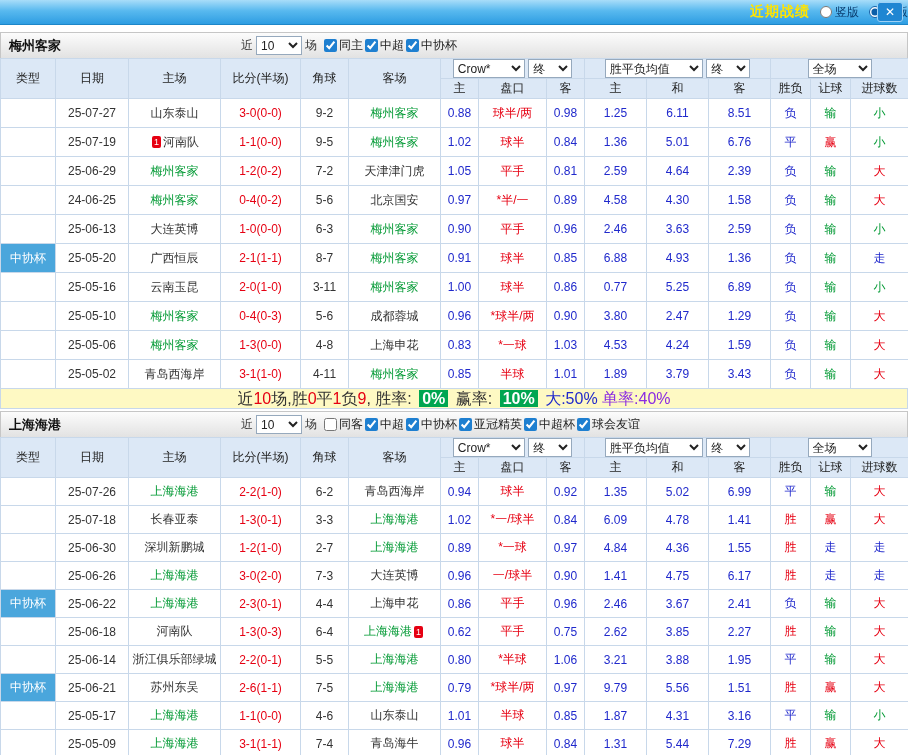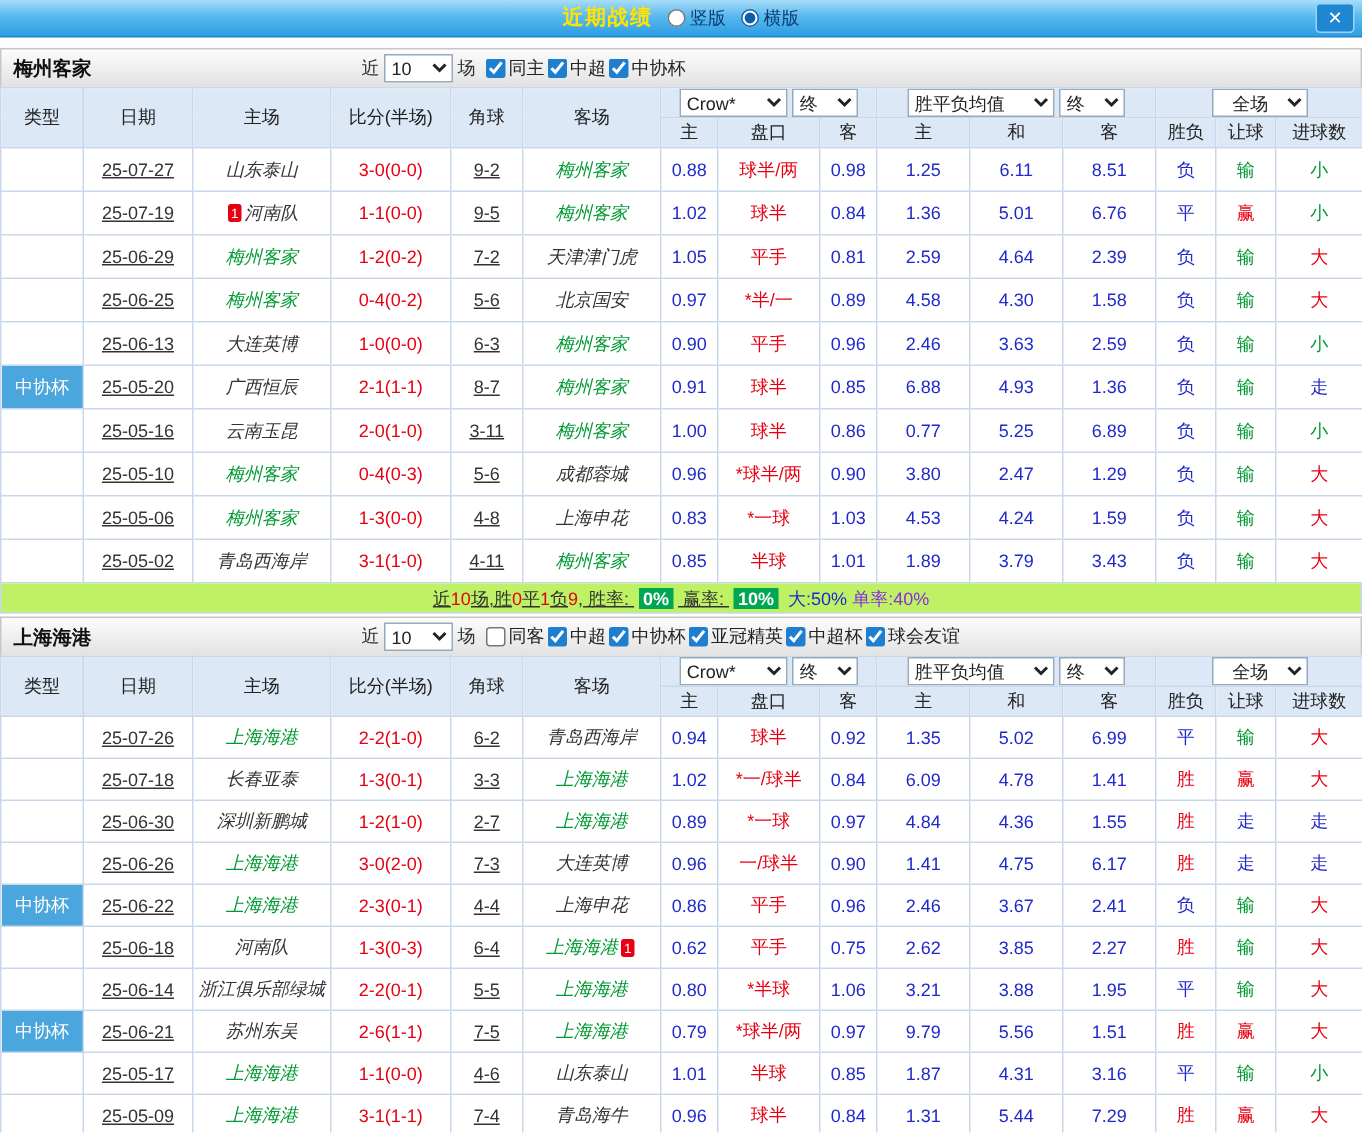--- a/index.html
+++ b/index.html
@@ -7,21 +7,21 @@
   body {
     width:908px; height:755px; overflow:hidden; background:#fff;
     font-family:"Liberation Sans","DejaVu Sans",sans-serif;
     font-size:12px; color:#333;
   }
   
   .titlebar {
     height:25px; position:relative;
     background:linear-gradient(180deg,#a8ddf9 0%,#58b9ef 45%,#2e9de2 100%);
     border-bottom:1px solid #1d86c8;
-    display:flex; align-items:center; justify-content:center;
+    display:flex; align-items:center; justify-content:flex-end;
   }
   .tb-title { color:#ffe400; font-weight:bold; font-size:14px; letter-spacing:1px; }
   .radio-lab { display:inline-flex; align-items:center; gap:3px; margin-left:10px;
     color:#0b3e70; font-size:12px; cursor:pointer; }
   .radio-lab input { width:12px; height:12px; margin:0; accent-color:#0b5ea8; }
   .close-btn {
     position:absolute; right:5px; top:2px; width:26px; height:20px;
     background:#1f86d2; border:1px solid #9ed1f5; border-radius:3px;
     color:#fff; font-size:12px; line-height:18px; text-align:center; cursor:pointer;
   }
@@ -33,50 +33,50 @@
     background:linear-gradient(#fcfcfc,#e2e2e2);
     border:1px solid #c6c6c6; border-bottom:none;
   }
   .section-title { font-size:13px; font-weight:bold; color:#111; }
   .filters { display:flex; align-items:center; margin-left:180px; gap:3px; }
   .sel { font-size:12px; height:19px; border:1px solid #96a9bd; background:#fff; color:#222; }
   .sel.count { width:46px; }
   .sel.w-company { width:72px; }
   .sel.w-final { width:44px; }
   .sel.w-wdl { width:98px; }
-  .sel.w-full { width:64px;text-align:center; }
+  .sel.w-full { width:64px; }
   .cbs { display:inline-flex; align-items:center; margin-left:4px; }
   .cb { display:inline-flex; align-items:center; margin-right:2px; cursor:pointer; color:#222; }
   .cb input { width:13px; height:13px; margin:0 2px 0 0; accent-color:#1e7fd0; }
   
   table.grid { width:908px; border-collapse:collapse; table-layout:fixed; }
   .grid th,.grid td {
     border:1px solid #c8d8ea; text-align:center; white-space:nowrap;
     overflow:hidden; padding:0; vertical-align:middle;
   }
   .grid thead th { background:#dce8f6; height:20px; font-weight:normal; font-size:12px; color:#222; }
   .grid tbody td { height:29px; font-size:12px; background:#fff; }
   .grid.compact tbody td { height:28px; }
   td.type { background:#0a8ad6; color:#fff; }
   td.type.cup { background:#4aa6dc; }
   .c-red { color:#e60012; }
   .c-blue { color:#2029cc; }
   .c-green { color:#009933; }
-  .c-black { color:#333;text-decoration:underline; }
+  .c-black { color:#333; }
   .c-purple { color:#8a2be2; }
-  .team-cell .tname { color:#333;font-style:italic; }
+  .team-cell .tname { color:#333; }
   .team-cell.focus .tname { color:#009933; }
   .card {
     display:inline-block; background:#e60012; color:#fff; font-size:9px;
     width:9px; height:12px; line-height:12px; border-radius:2px;
     margin:0 2px; vertical-align:middle; text-align:center;
   }
   .summary {
     height:20px; line-height:20px; text-align:center;
-    border:1px solid #c8d8ea; border-top:none; font-size:12px; background:#bef264;
+    border:1px solid #c8d8ea; border-top:none; font-size:16px; background:#fef9c3;
   }
   .badge { background:#00a651; color:#fff; padding:0 3px; margin:0 3px; font-weight:bold; }
 </style>
 </head>
 <body>
 
 <div class="app">
 
   <div class="titlebar">
     <span class="tb-title">近期战绩</span>
@@ -225,21 +225,21 @@
             <td class="c-blue">0.81</td>
             <td class="c-blue">2.59</td>
             <td class="c-blue">4.64</td>
             <td class="c-blue">2.39</td>
             <td class="c-blue">负</td>
             <td class="c-green">输</td>
             <td class="c-red">大</td>
           </tr>
           <tr>
             <td class="type">中超</td>
-            <td class="c-black">25-06-25</td>
+            <td class="c-black">24-06-25</td>
             <td class="team-cell focus"><span class="tname">梅州客家</span></td>
             <td class="c-red">0-4(0-2)</td>
             <td class="c-black">5-6</td>
             <td class="team-cell"><span class="tname">北京国安</span></td>
             <td class="c-blue">0.97</td>
             <td class="c-red">*半/一</td>
             <td class="c-blue">0.89</td>
             <td class="c-blue">4.58</td>
             <td class="c-blue">4.30</td>
             <td class="c-blue">1.58</td>

